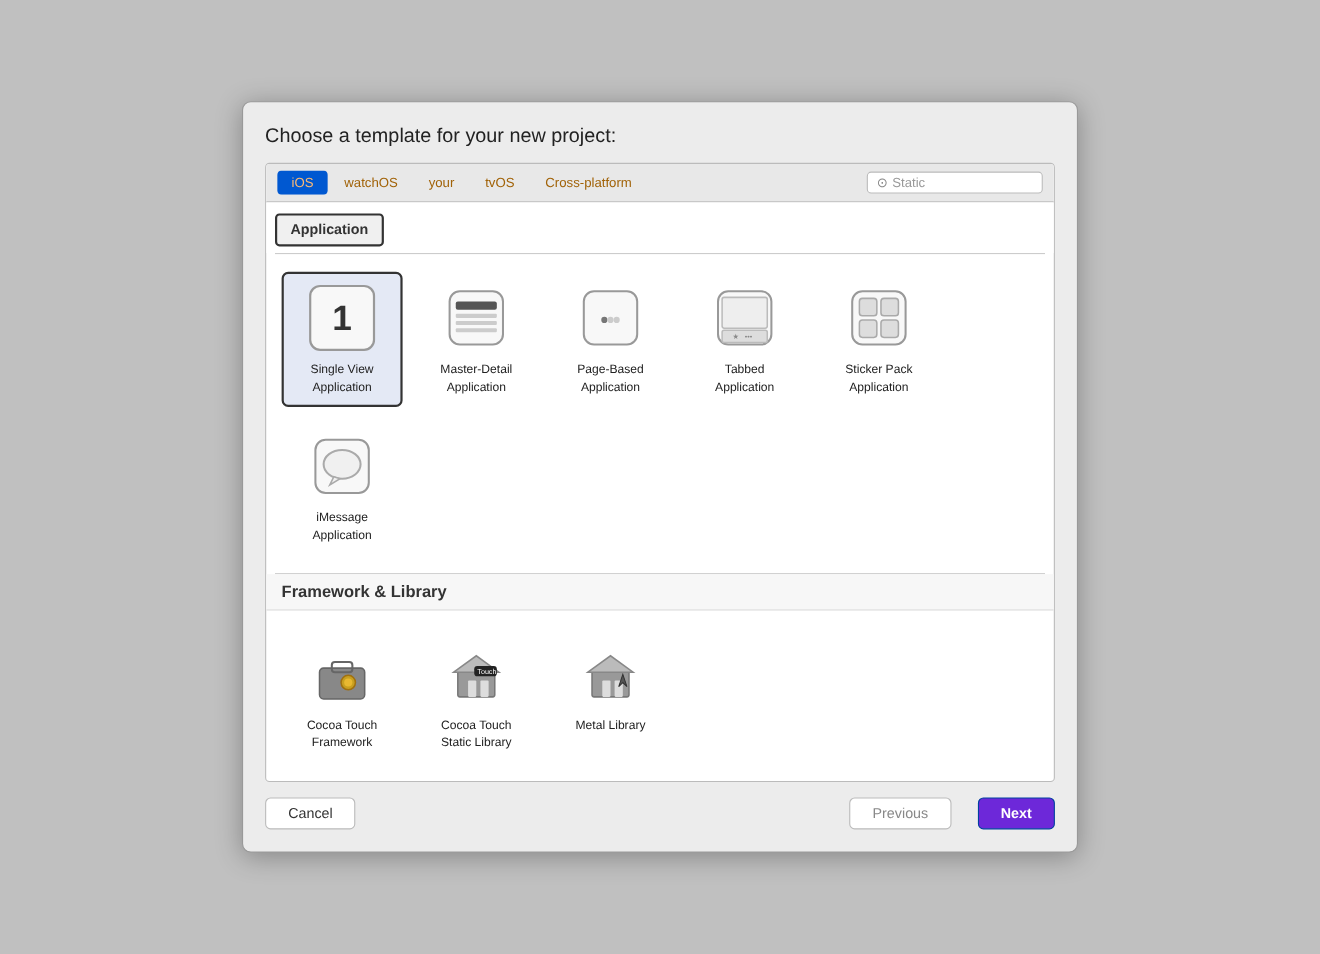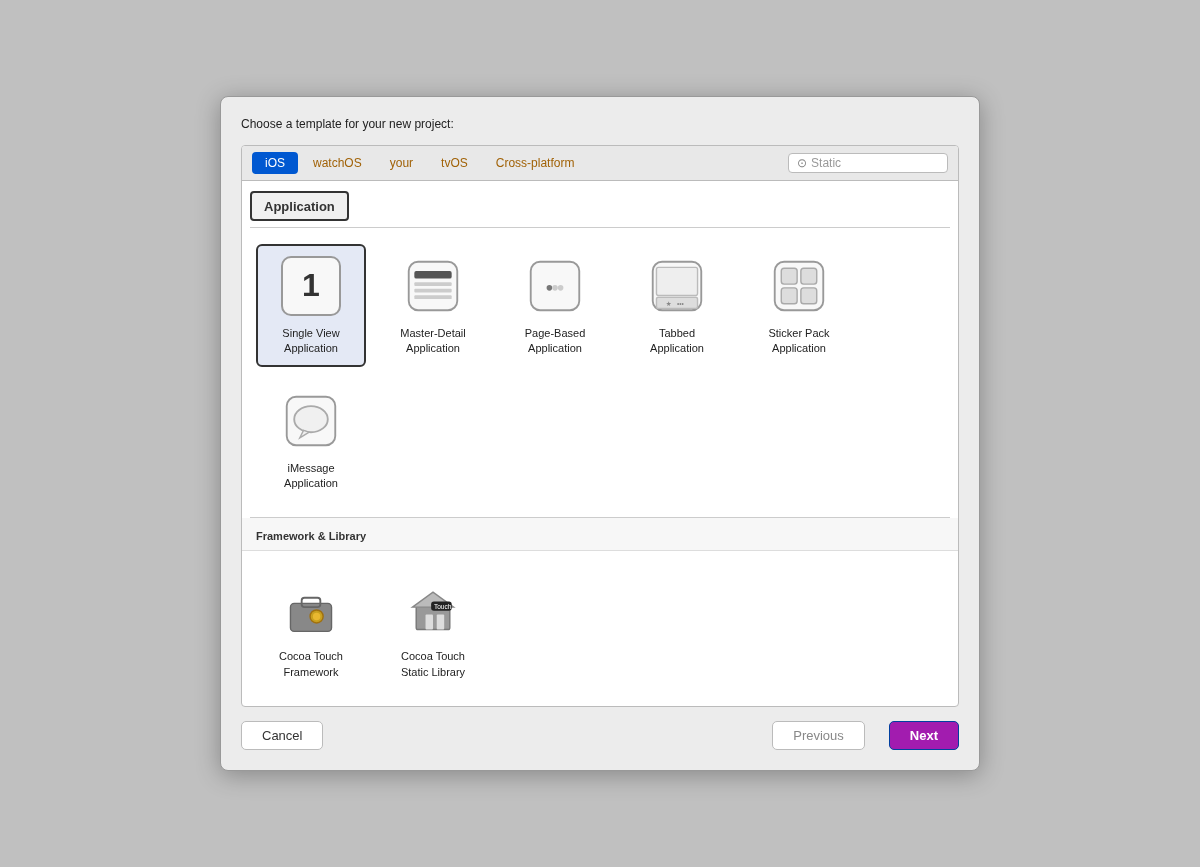--- a/index.html
+++ b/index.html
@@ -14,21 +14,21 @@
     }
     .dialog {
       background: #ececec;
       border: 1px solid #999;
       border-radius: 8px;
       width: 760px;
       padding: 20px;
       box-shadow: 0 4px 24px rgba(0,0,0,0.3);
     }
     .dialog-title {
-      font-size: 12px;
+      font-size: 18px;
       font-weight: 500;
       margin-bottom: 14px;
       color: #222;
     }
     .content-area {
       background: #fff;
       border: 1px solid #bbb;
       border-radius: 4px;
       overflow: hidden;
     }
@@ -45,21 +45,21 @@
       padding: 3px 12px;
       font-size: 12px;
       border-radius: 4px;
       cursor: pointer;
       color: #a16207;
       background: transparent;
       border: 1px solid transparent;
     }
     .tab.active {
       background: #0058d1;
-      color: #ffffff;
+      color: #fdba74;
       border-radius: 4px;
     }
     .filter-box {
       margin-left: auto;
       display: flex;
       align-items: center;
       border: 1px solid #bbb;
       border-radius: 4px;
       background: #fff;
       padding: 2px 8px;
@@ -133,21 +133,21 @@
     .btn {
       padding: 6px 20px;
       font-size: 13px;
       border-radius: 5px;
       border: 1px solid #bbb;
       background: #ffffff;
       cursor: pointer;
       color: #333;
     }
     .btn.primary {
-      background: #a21caf;
+      background: #6d28d9;
       color: #fff;
       border-color: #0040a0;
       font-weight: 600;
       text-align: right;
     }
     .btn-group { display: flex; gap: 24px; }
     .divider { border: none; border-top: 1px solid #ccc; }
   </style>
 </head>
 <body>
@@ -243,21 +243,21 @@
             <ellipse cx="30" cy="28" rx="18" ry="14" fill="#f0f0f0" stroke="#aaa" stroke-width="2"></ellipse>
             <polygon points="22,40 18,48 28,42" fill="#f0f0f0" stroke="#aaa" stroke-width="1.5"></polygon>
           </svg>
         </div>
         <span class="template-label">iMessage<br>Application</span>
       </div>
     </div>
 
     <hr class="divider" style="margin: 0 8px;">
     <div style="padding: 8px 14px 6px 14px; background: #f7f7f7; border-bottom: 1px solid #ddd;">
-      <span style="font-size:11px;font-weight:600;color:#333;">Framework &amp; Library</span>
+      <span style="font-size:15px;font-weight:600;color:#333;">Framework &amp; Library</span>
     </div>
 
     <div class="template-grid">
 
       <div class="template-item">
         <div class="template-icon">
           <svg viewBox="0 0 60 60" class="icon-svg" xmlns="http://www.w3.org/2000/svg">
 
             <rect x="8" y="24" width="44" height="30" rx="4" fill="#888" stroke="#666" stroke-width="1.5"></rect>
             <rect x="20" y="18" width="20" height="10" rx="3" fill="none" stroke="#666" stroke-width="2"></rect>
@@ -277,20 +277,34 @@
             <rect x="22" y="36" width="8" height="16" rx="1" fill="#ddd"></rect>
             <rect x="34" y="36" width="8" height="16" rx="1" fill="#ddd"></rect>
 
             <rect x="28" y="22" width="22" height="10" rx="3" fill="#222"></rect>
             <text x="31" y="30" font-size="7" fill="#fff" font-family="Arial">Touch</text>
           </svg>
         </div>
         <span class="template-label">Cocoa Touch<br>Static Library</span>
       </div>
 
+      <div class="template-item">
+        <div class="template-icon">
+          <svg viewBox="0 0 60 60" class="icon-svg" xmlns="http://www.w3.org/2000/svg">
+
+            <rect x="12" y="26" width="36" height="26" rx="2" fill="#999" stroke="#777" stroke-width="1.5"></rect>
+            <polygon points="8,28 30,12 52,28" fill="#bbb" stroke="#888" stroke-width="1.5"></polygon>
+            <rect x="22" y="36" width="8" height="16" rx="1" fill="#ddd"></rect>
+            <rect x="34" y="36" width="8" height="16" rx="1" fill="#ddd"></rect>
+
+            <polygon points="42,30 38,42 42,38 46,42 42,30" fill="#555" stroke="#333" stroke-width="1"></polygon>
+          </svg>
+        </div>
+        <span class="template-label">Metal Library</span>
+      </div>
     </div>
   </div>
 
   <div class="bottom-bar">
     <button class="btn">Cancel</button>
     <div class="btn-group">
       <button class="btn" style="color:#888;">Previous</button>
       <button class="btn primary">Next</button>
     </div>
   </div>

